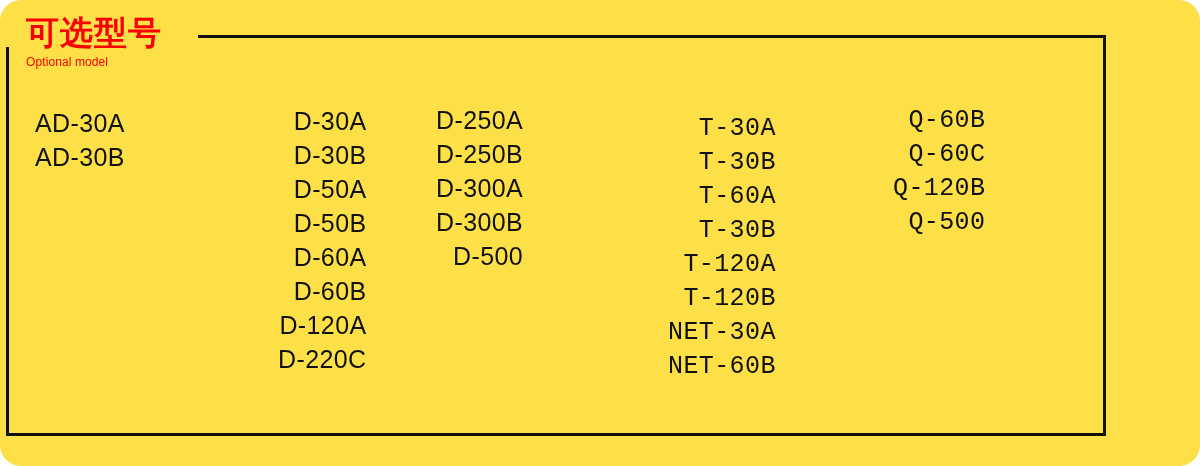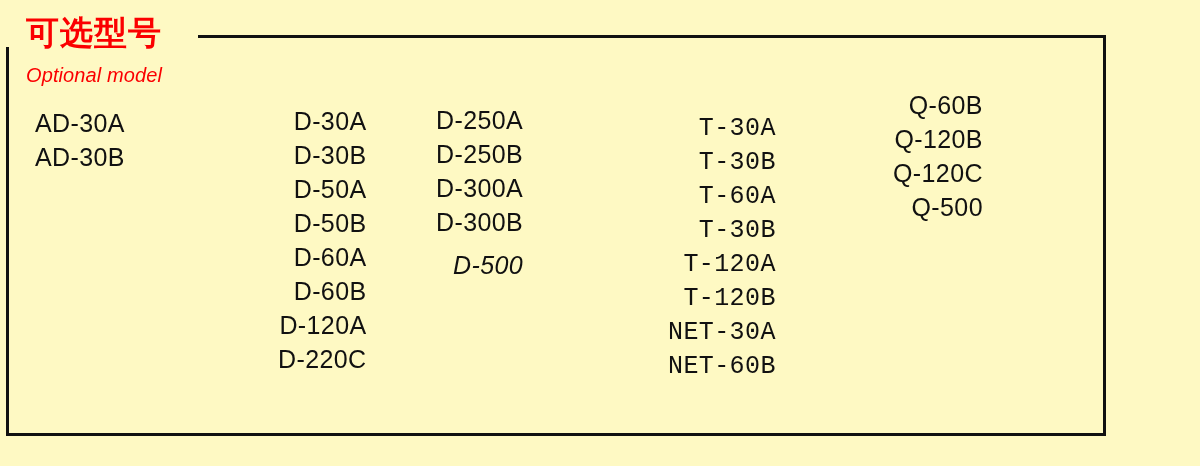--- a/index.html
+++ b/index.html
@@ -7,22 +7,23 @@
     padding: 0;
     background: #ffffff;
   }
   body {
     font-family: "Liberation Sans", "DejaVu Sans", sans-serif;
   }
   .page {
     position: relative;
     width: 1200px;
     height: 466px;
-    background: #fef9c3;
+    background: #fde047;
     overflow: hidden;
+    border-radius: 21px;
   }
 
   
   .panel-border-top {
     position: absolute;
     left: 198px;
     top: 35px;
     width: 908px;
     height: 3px;
     background: #111111;
@@ -63,26 +64,25 @@
   .heading-cn {
     display: block;
     font-size: 33px;
     font-weight: bold;
     letter-spacing: 1px;
     line-height: 1.05;
     color: #fb0000;
   }
   .heading-en {
     display: block;
-    margin-top: 14px;
-    font-size: 20px;
+    margin-top: 5px;
+    font-size: 12px;
     font-weight: normal;
     letter-spacing: 0.1px;
     color: #fb0000;
-    font-style: italic;
   }
 
   
   .columns {
     position: absolute;
     left: 0;
     top: 0;
     width: 1200px;
     height: 466px;
     text-align: right;
@@ -93,29 +93,27 @@
     line-height: 34px;
     color: #111111;
     letter-spacing: 0.4px;
     white-space: nowrap;
   }
   .model-item {
     display: block;
     height: 34px;
   }
   .model-item.spaced {
-    margin-top: 9px;
-    font-style: italic;
   }
 
   .col-1 { left: 35px;  top: 106px; }
   .col-2 { left: 250px; top: 104px; margin-left: 28px; }
   .col-3 { left: 436px; top: 103px; }
   .col-4 { left: 668px; top: 112px; font-family: Liberation Mono, monospace; }
-  .col-5 { left: 893px; top: 88px; }
+  .col-5 { left: 893px; top: 104px; font-family: Liberation Mono, monospace; }
 </style>
 </head>
 <body>
 
 <div class="page">
 
   <div class="panel-border-top"></div>
   <div class="panel-border-right"></div>
   <div class="panel-border-bottom"></div>
   <div class="panel-border-left"></div>
@@ -152,19 +150,19 @@
         <span class="model-item">T-30B</span>
         <span class="model-item">T-60A</span>
         <span class="model-item">T-30B</span>
         <span class="model-item">T-120A</span>
         <span class="model-item">T-120B</span>
         <span class="model-item">NET-30A</span>
         <span class="model-item">NET-60B</span>
       </div>
     <div class="model-col col-5">
         <span class="model-item">Q-60B</span>
+        <span class="model-item">Q-60C</span>
         <span class="model-item">Q-120B</span>
-        <span class="model-item">Q-120C</span>
         <span class="model-item">Q-500</span>
       </div>
   </div>
 
 </div>
 
 </body></html>

